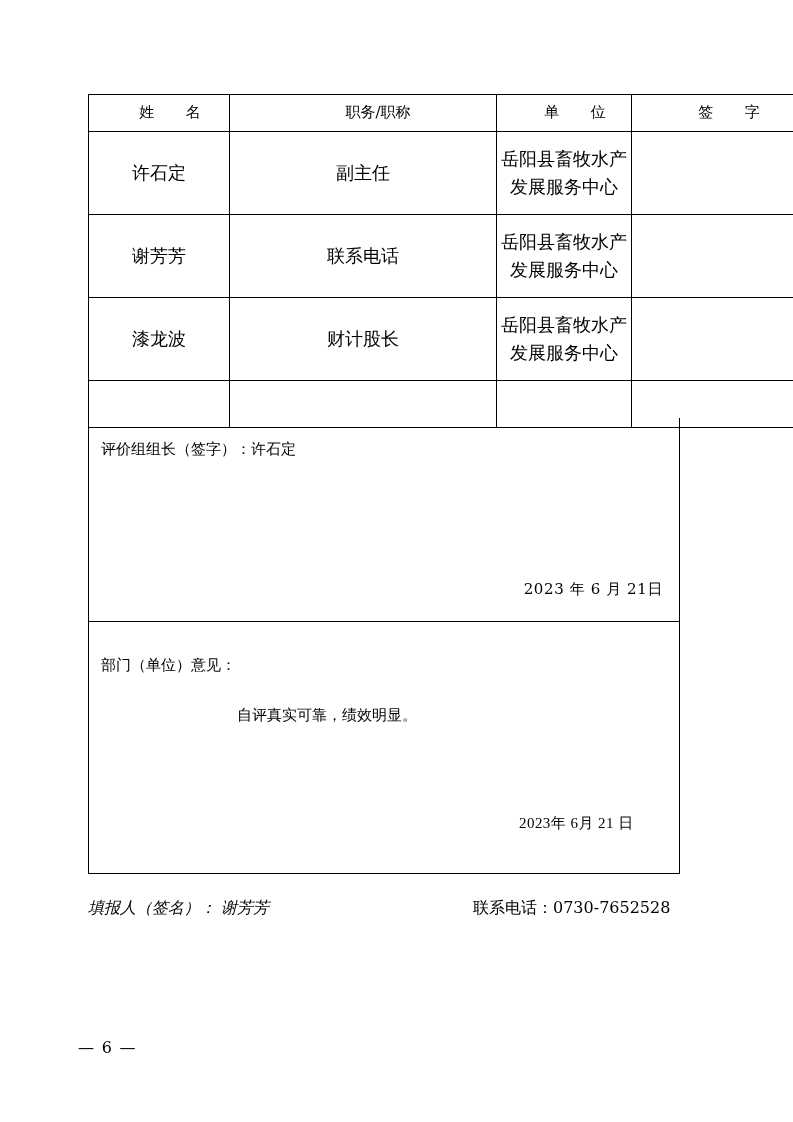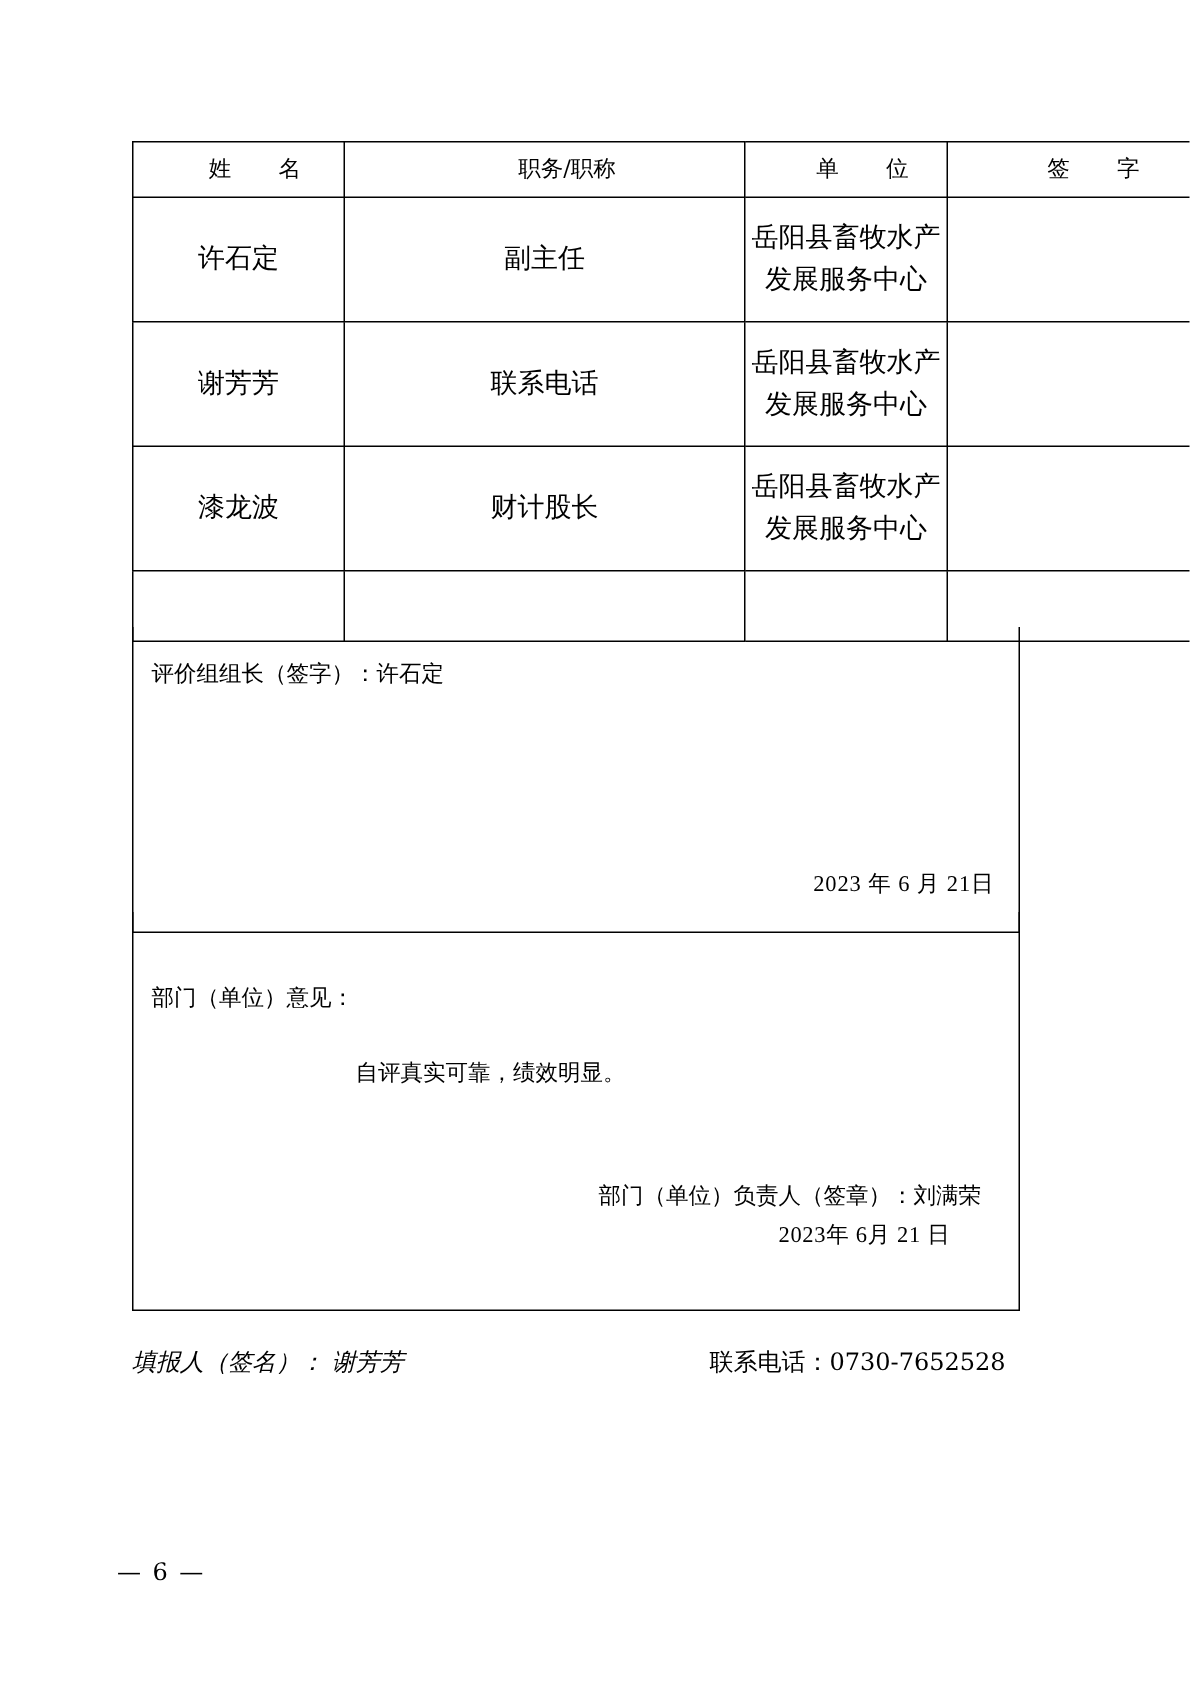--- a/index.html
+++ b/index.html
@@ -66,21 +66,20 @@
     position: absolute;
     left: 88px;
     width: 592px;
     border: 1px solid #000000;
     border-top: none;
     box-sizing: border-box;
   }
   .leader-block {
     top: 418px;
     height: 204px;
-    font-family: Liberation Serif, serif;
   }
   .leader-line {
     position: absolute;
     left: 12px;
     top: 22px;
     font-size: 15px;
   }
   .leader-date {
     position: absolute;
     right: 16px;
@@ -192,21 +191,20 @@
   </table>
 
   <div class="block leader-block">
     <div class="leader-line">评价组组长（签字）：许石定</div>
     <div class="leader-date">2023 年  6 月  21日</div>
   </div>
 
   <div class="block dept-block">
     <div class="dept-title">部门（单位）意见：</div>
     <div class="dept-body">自评真实可靠，绩效明显。</div>
-    <div class="dept-sign">部门（单位）负责人（签章）：刘满荣</div>
     <div class="dept-sign-date">2023年  6月  21 日</div>
   </div>
 
   <div class="footer-row">
     <div class="footer-left">填报人（签名）：  谢芳芳</div>
     <div class="footer-right">联系电话：0730-7652528</div>
   </div>
 
   <div class="page-number">— 6 —</div>
 

